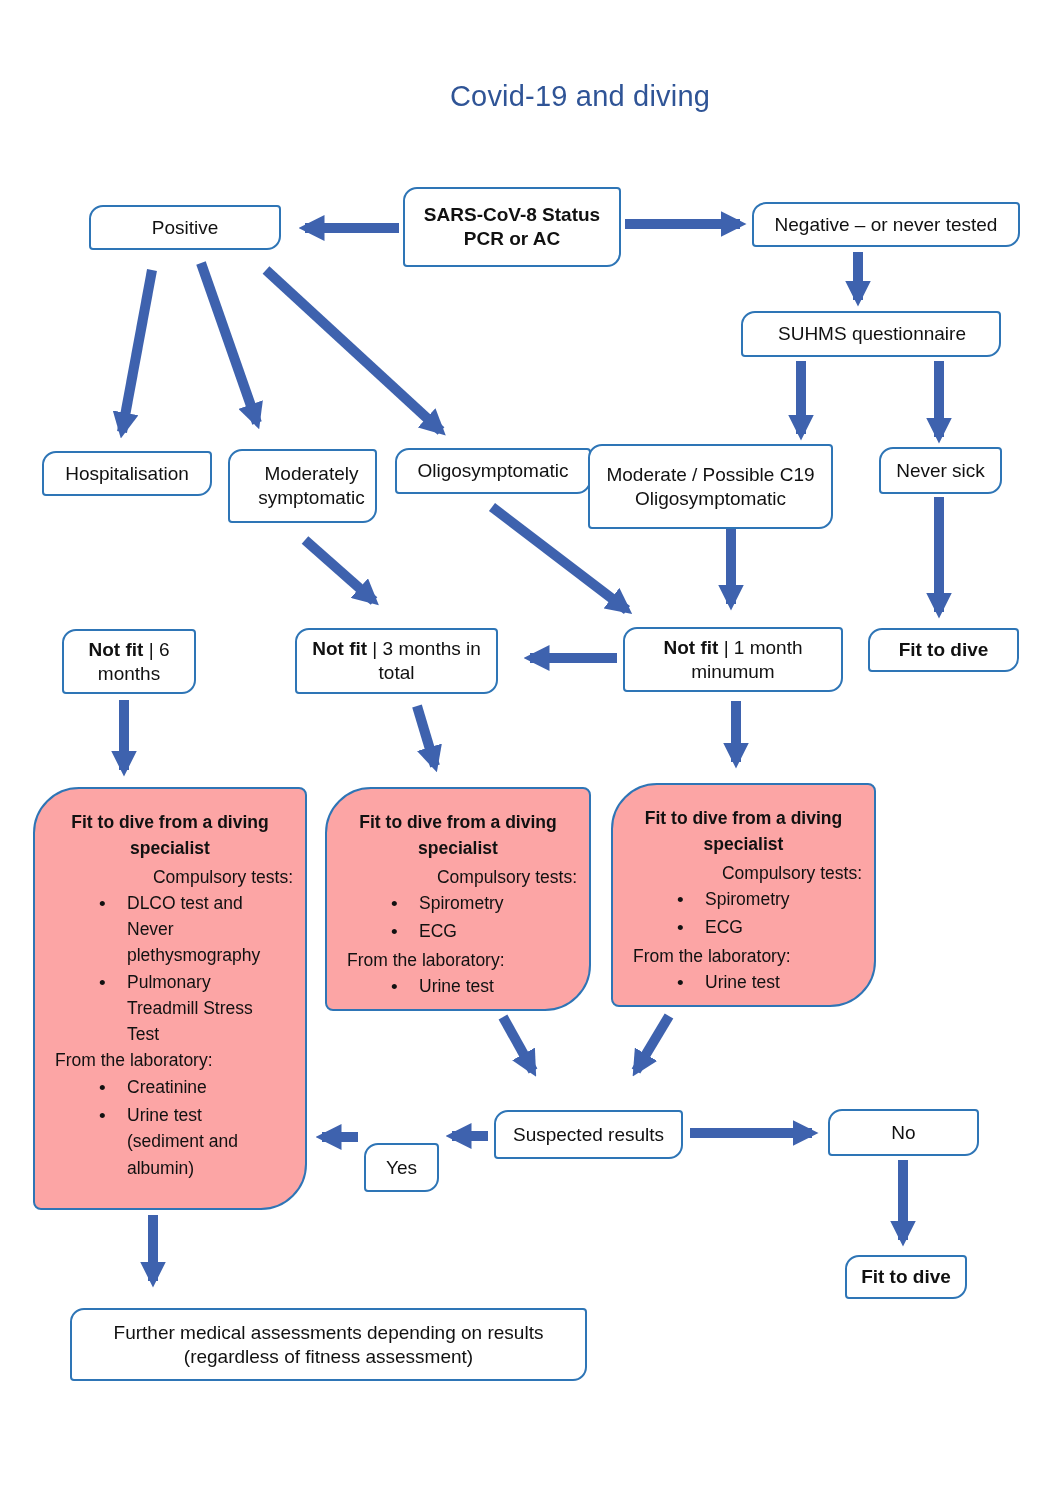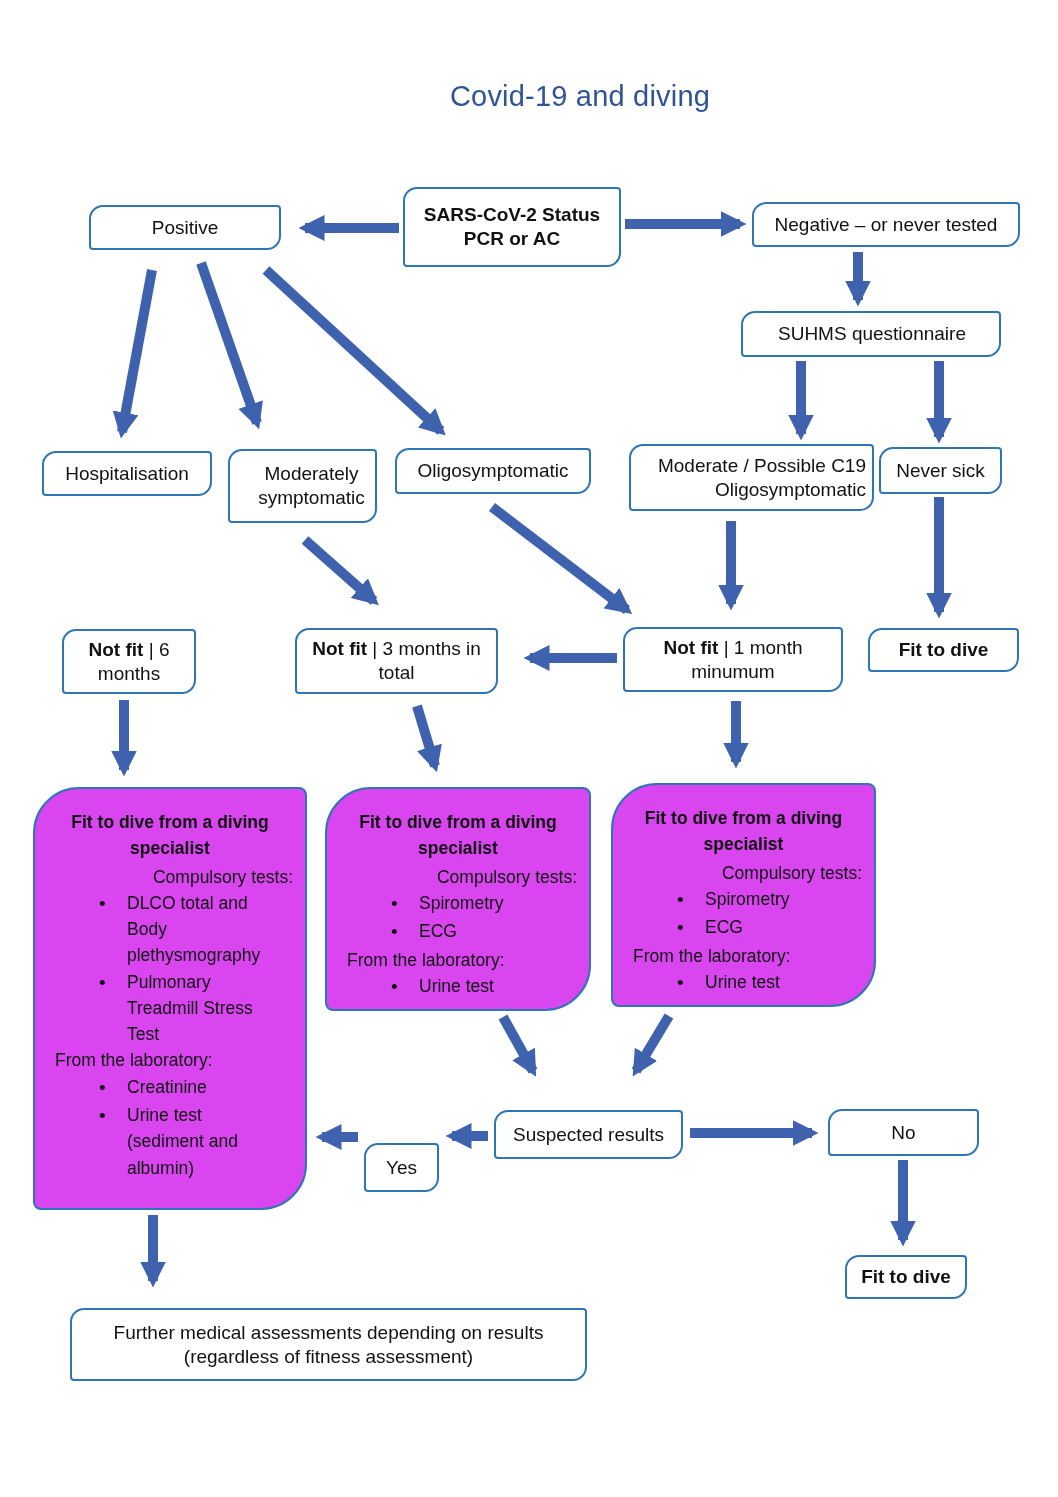--- a/index.html
+++ b/index.html
@@ -7,21 +7,21 @@
   .canvas{position:relative;width:1058px;height:1497px;background:#fff;overflow:hidden;}
   .title{position:absolute;left:0;top:80px;width:1160px;text-align:center;
          font-size:29px;color:#2F5496;letter-spacing:.2px;}
   svg.arrows{position:absolute;left:0;top:0;z-index:1;}
   .box{position:absolute;z-index:2;background:#fff;border:2px solid #2E75B6;
        display:flex;flex-direction:column;align-items:center;justify-content:center;
        text-align:center;font-size:19px;line-height:1.25;box-sizing:border-box;
        border-radius:14px 4px 14px 4px;padding:4px 6px;}
   .box .ln{display:block;}
   .bold{font-weight:bold;}
-  .spec{position:absolute;z-index:2;background:#d946ef;border:2px solid #2E75B6;
+  .spec{position:absolute;z-index:2;background:#fca5a5;border:2px solid #2E75B6;
         box-sizing:border-box;border-radius:46px 8px 46px 8px;
         font-size:17.5px;line-height:1.5;padding:20px 12px 10px 12px;}
   .spec .sp-title{font-weight:bold;text-align:center;margin:0 18px 2px 18px;}
   .spec .sp-label-center{text-align:right;}
   .spec .sp-label-left{text-align:left;padding-left:8px;}
   .bullet{display:flex;align-items:flex-start;padding-left:52px;text-align:left;}
   .bullet::before{content:"\2022";width:28px;flex:0 0 28px;font-size:19px;}
   .bullet .btext{display:block;}
   .spec-left .btext{max-width:150px;}
 </style>
@@ -59,21 +59,21 @@
       <line x1="669" y1="1016" x2="636" y2="1071" marker-end="url(#ah)"></line>
       <line x1="488" y1="1136" x2="452" y2="1136" marker-end="url(#ah)"></line>
       <line x1="358" y1="1137" x2="322" y2="1137" marker-end="url(#ah)"></line>
       <line x1="690" y1="1133" x2="812" y2="1133" marker-end="url(#ah)"></line>
       <line x1="903" y1="1160" x2="903" y2="1240" marker-end="url(#ah)"></line>
       <line x1="153" y1="1215" x2="153" y2="1281" marker-end="url(#ah)"></line>
     </g>
   </svg>
 
   <div class="box bold" style="left:403px;top:187px;width:218px;height:80px;">
-    <span class="ln">SARS-CoV-2 Status</span>
+    <span class="ln">SARS-CoV-8 Status</span>
     <span class="ln">PCR or AC</span>
   </div>
 
   <div class="box" style="left:89px;top:205px;width:192px;height:45px;">
     <span>Positive</span>
   </div>
 
   <div class="box" style="left:752px;top:202px;width:268px;height:45px;">
     <span>Negative – or never tested</span>
   </div>
@@ -88,21 +88,21 @@
 
   <div class="box" style="left:228px;top:449px;width:149px;height:74px;padding-left:24px;">
     <span class="ln">Moderately</span>
     <span class="ln">symptomatic</span>
   </div>
 
   <div class="box" style="left:395px;top:448px;width:196px;height:46px;">
     <span>Oligosymptomatic</span>
   </div>
 
-  <div class="box" style="left:629px;top:444px;width:245px;height:67px;align-items:flex-end;">
+  <div class="box" style="left:588px;top:444px;width:245px;height:85px;">
     <span class="ln">Moderate / Possible C19</span>
     <span class="ln">Oligosymptomatic</span>
   </div>
 
   <div class="box" style="left:879px;top:447px;width:123px;height:47px;">
     <span>Never sick</span>
   </div>
 
   <div class="box" style="left:62px;top:629px;width:134px;height:65px;">
     <span><span class="bold">Not fit</span><span> | 6 months</span></span>
@@ -117,21 +117,21 @@
   </div>
 
   <div class="box bold" style="left:868px;top:628px;width:151px;height:44px;">
     <span>Fit to dive</span>
   </div>
 
   <div class="spec spec-left" style="left:33px;top:787px;width:274px;height:423px;">
     <div class="sp-title">Fit to dive from a diving specialist</div>
     <div class="sp-label-center">Compulsory tests:</div>
     <div class="bullet">
-      <span class="btext">DLCO total and Body plethysmography</span>
+      <span class="btext">DLCO test and Never plethysmography</span>
     </div>
     <div class="bullet">
       <span class="btext">Pulmonary Treadmill Stress Test</span>
     </div>
     <div class="sp-label-left">From the laboratory:</div>
     <div class="bullet">
       <span class="btext">Creatinine</span>
     </div>
     <div class="bullet">
       <span class="btext">Urine test (sediment and albumin)</span>

